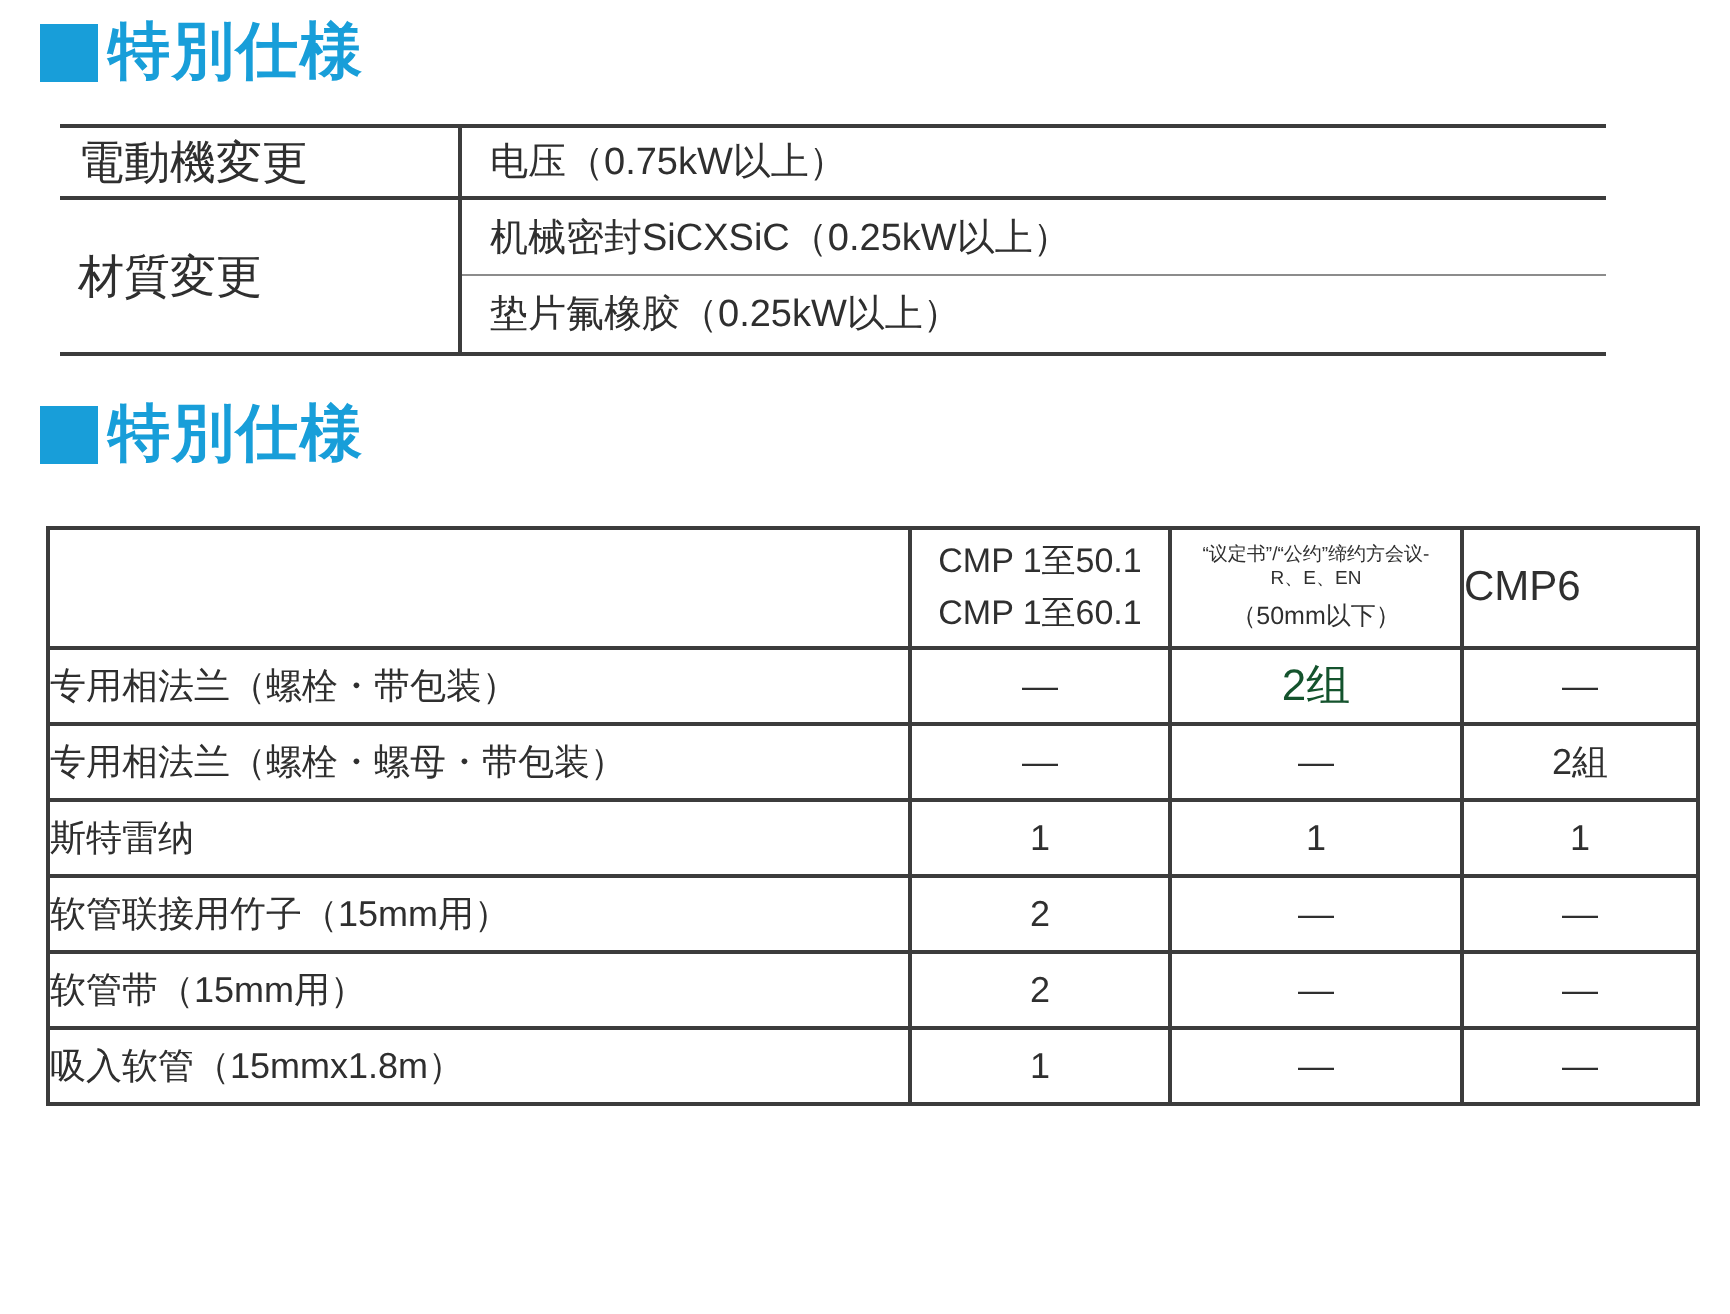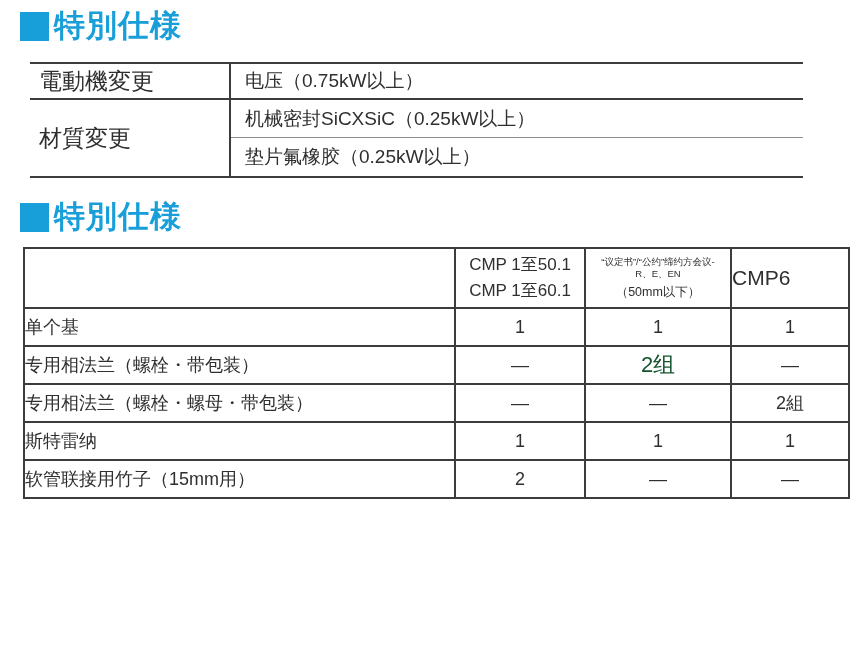--- a/index.html
+++ b/index.html
@@ -23,21 +23,21 @@
   .t1 .row1 { height:36px; border-bottom:2px solid var(--line); }
   .t1 .row2 { height:76px; }
   .t1 .lcell { width:201px; border-right:2px solid var(--line);
                display:flex; align-items:center; padding-left:9px; font-size:23px; }
   .t1 .rcell { flex:1; display:flex; align-items:center; padding-left:14px; font-size:19px; }
   .t1 .rcol { flex:1; display:flex; flex-direction:column; }
   .t1 .sub { height:38px; display:flex; align-items:center; padding-left:14px; font-size:19px; }
   .t1 .sub.firstsub { border-bottom:1px solid #8c8c8c; }
 
   
-  .t2 { margin:13px 0 0 23px; border-collapse:collapse; table-layout:fixed; width:825px; }
+  .t2 { margin:29px 0 0 23px; border-collapse:collapse; table-layout:fixed; width:825px; }
   .t2 th, .t2 td { border:2px solid var(--line); padding:0; }
   .t2 thead th { height:60px; vertical-align:middle; font-weight:normal; }
   .t2 col.c-item { width:431px; }
   .t2 col.c-cmp  { width:130px; }
   .t2 col.c-conv { width:146px; }
   .t2 col.c-cmp6 { width:118px; }
   .cmpline { font-size:17px; line-height:1.55; text-align:center; }
   .th-conv { padding:3px 3px 2px 5px; }
   .conv-s { font-size:9.5px; line-height:1.3; text-align:center; white-space:nowrap; }
   .conv-m { font-size:12.5px; text-align:center; margin-top:3px; }
@@ -93,26 +93,20 @@
         <th class="th-conv">
           <div class="conv-s">“议定书”/“公约”缔约方会议-</div>
           <div class="conv-s">R、E、EN</div>
           <div class="conv-m">（50mm以下）</div>
         </th>
         <th class="th-cmp6">CMP6</th>
       </tr>
     </thead>
     <tbody>
       <tr>
-        <td class="lbl">单个基</td>
-        <td class="val">1</td>
-        <td class="val">1</td>
-        <td class="val">1</td>
-      </tr>
-      <tr>
         <td class="lbl">专用相法兰（螺栓・带包装）</td>
         <td class="val">—</td>
         <td class="val big">2组</td>
         <td class="val">—</td>
       </tr>
       <tr>
         <td class="lbl">专用相法兰（螺栓・螺母・带包装）</td>
         <td class="val">—</td>
         <td class="val">—</td>
         <td class="val">2組</td>
@@ -122,16 +116,28 @@
         <td class="val">1</td>
         <td class="val">1</td>
         <td class="val">1</td>
       </tr>
       <tr>
         <td class="lbl">软管联接用竹子（15mm用）</td>
         <td class="val">2</td>
         <td class="val">—</td>
         <td class="val">—</td>
       </tr>
+      <tr>
+        <td class="lbl">软管带（15mm用）</td>
+        <td class="val">2</td>
+        <td class="val">—</td>
+        <td class="val">—</td>
+      </tr>
+      <tr>
+        <td class="lbl">吸入软管（15mmx1.8m）</td>
+        <td class="val">1</td>
+        <td class="val">—</td>
+        <td class="val">—</td>
+      </tr>
     </tbody>
   </table>
 
 </div>
 
 </body></html>

